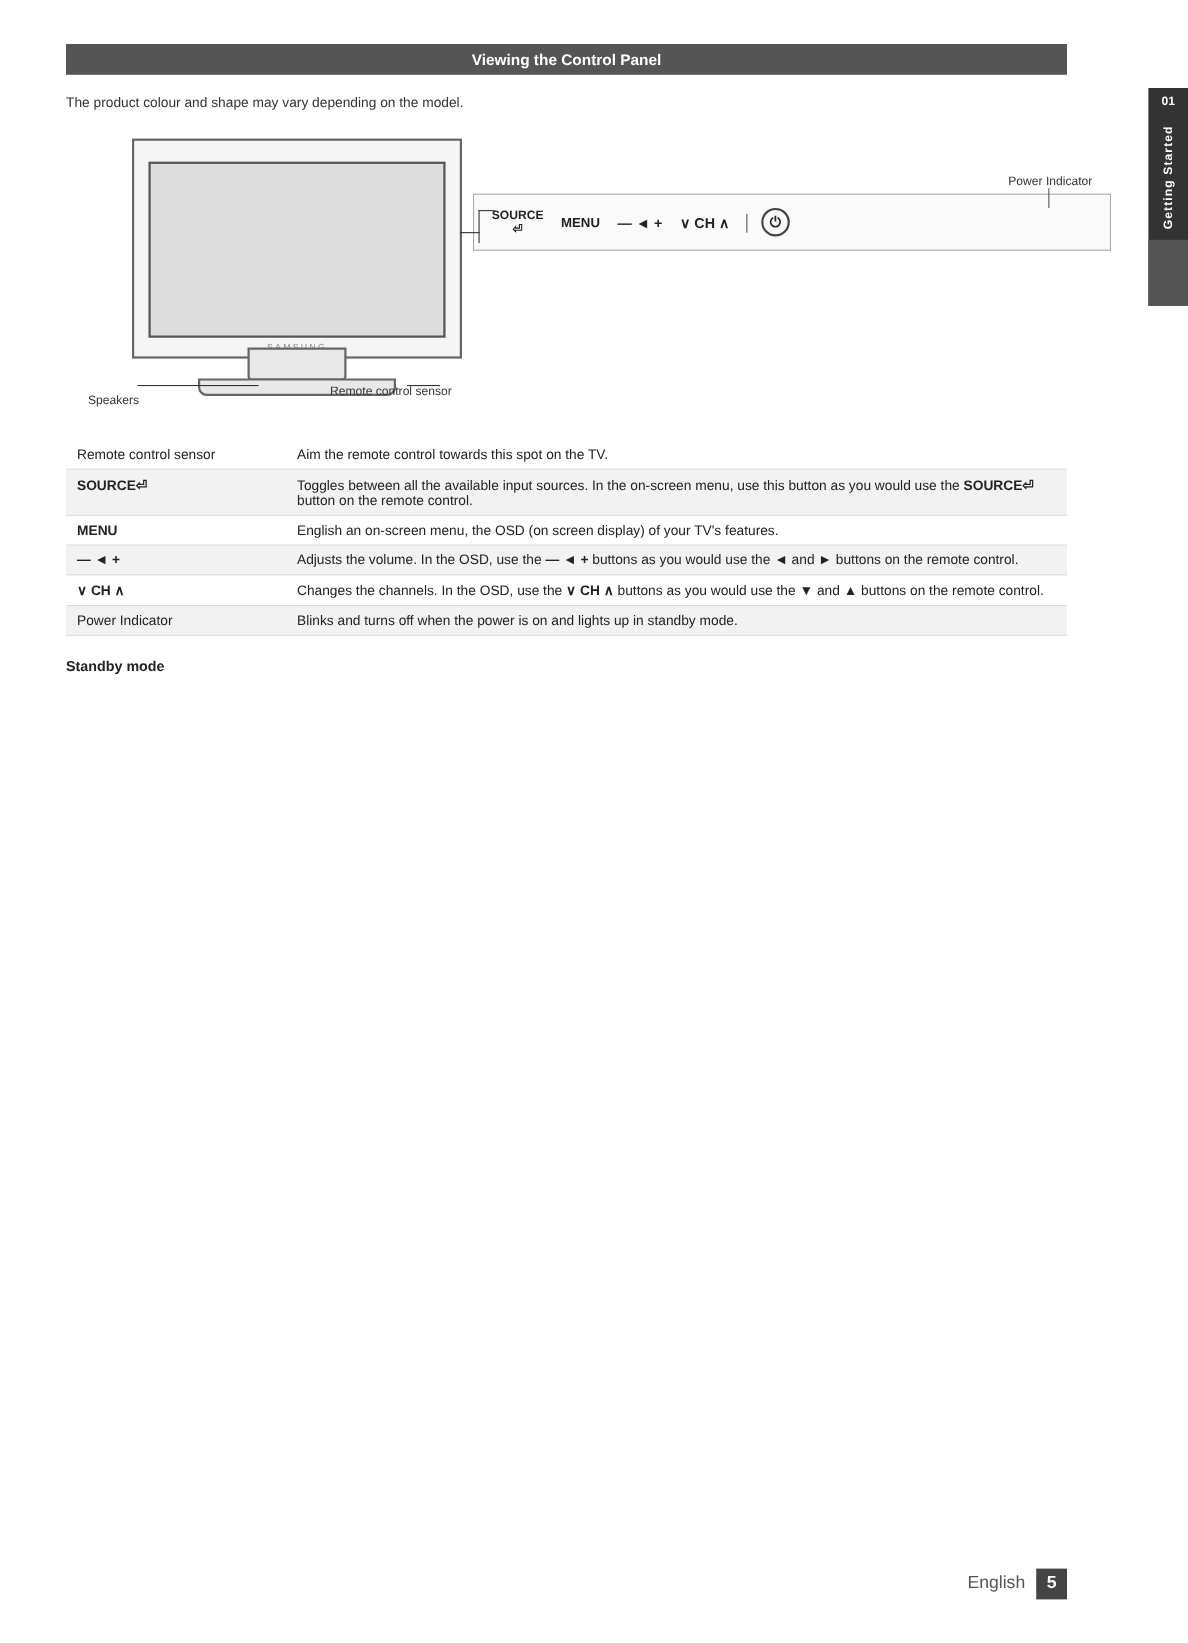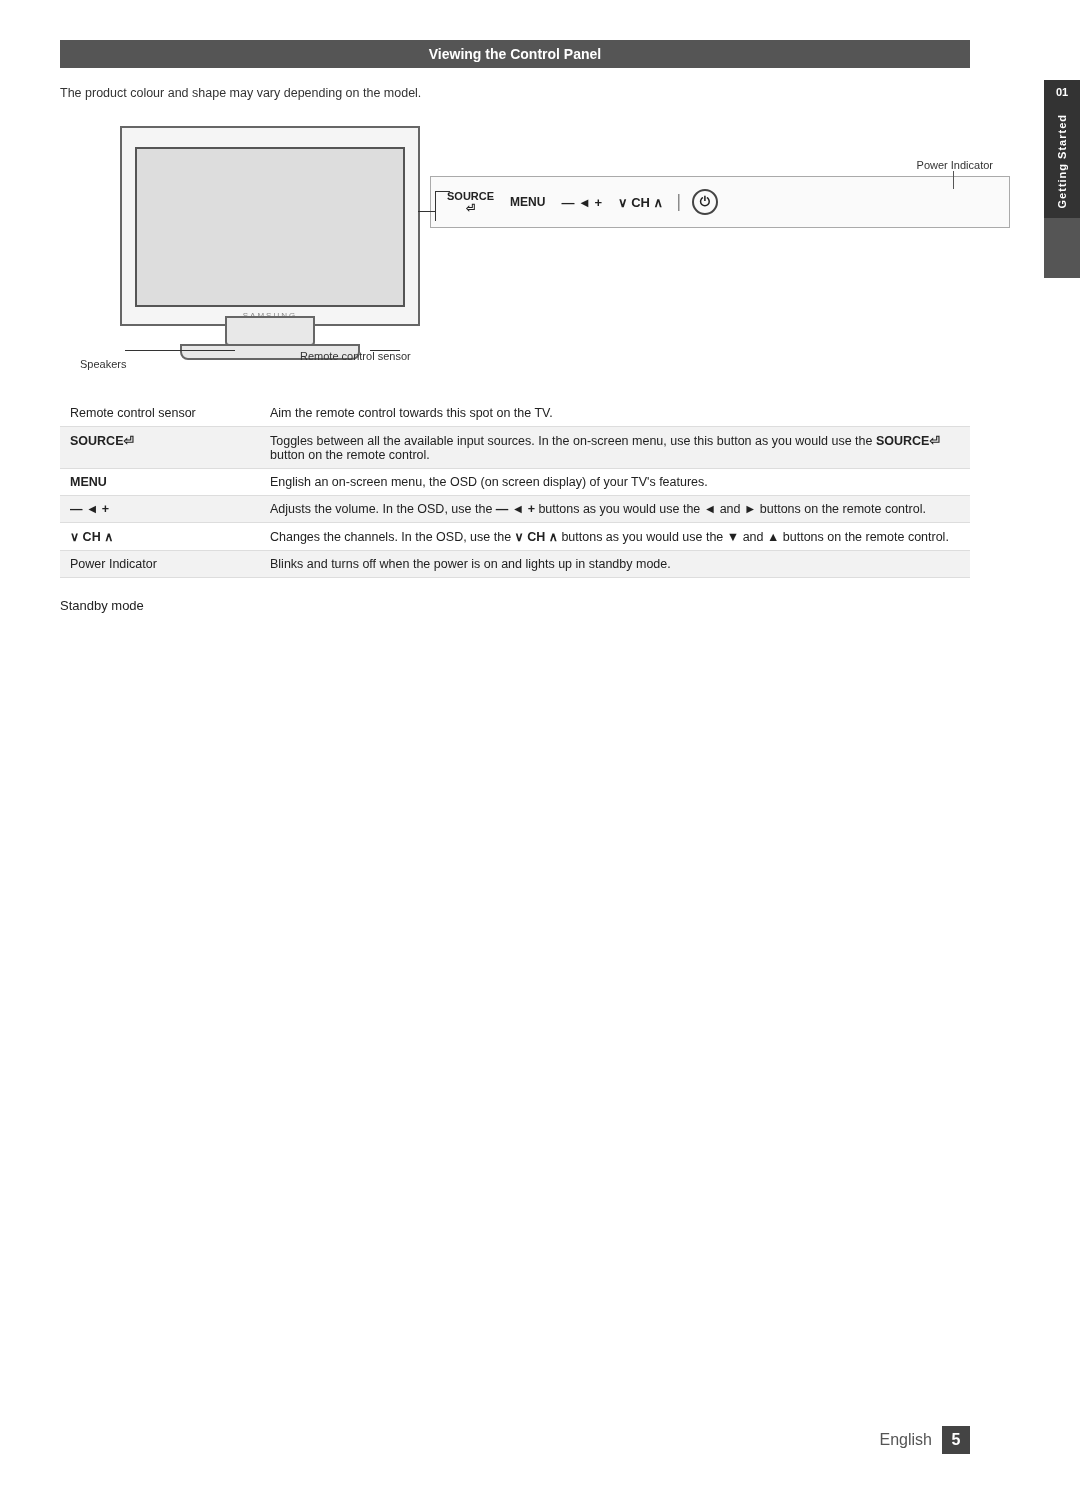--- a/index.html
+++ b/index.html
@@ -239,21 +239,21 @@
     .desc-table td:first-child.normal-weight {
       font-weight: normal;
     }
 
     
     .standby-section {
       margin-top: 10px;
     }
     .standby-title {
       font-size: 13px;
-      font-weight: normal;
+      font-weight: bold;
       margin-bottom: 6px;
     }
     .standby-text {
       font-size: 12.5px;
       color: #333;
       line-height: 1.6;
     }
 
     
     .page-footer {

